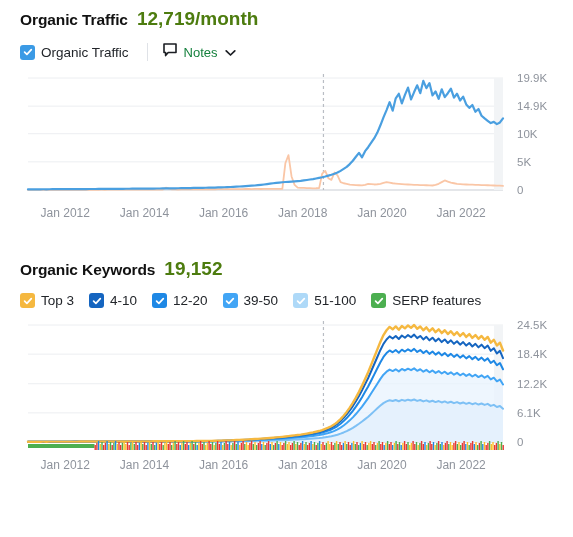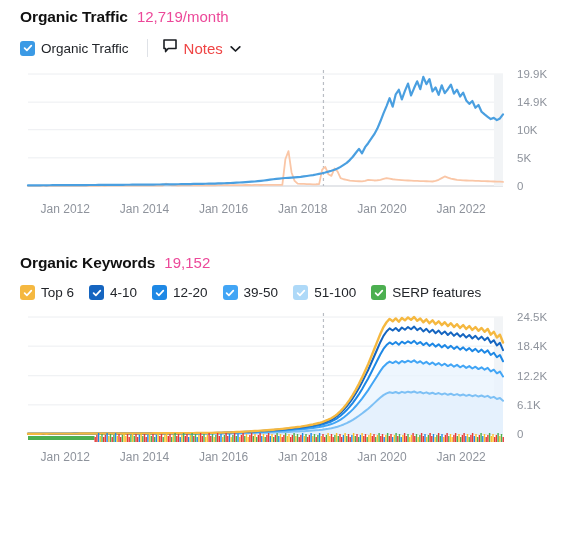--- a/index.html
+++ b/index.html
@@ -6,30 +6,30 @@
   body{
     width:573px;height:537px;
     background:#ffffff;
     font-family:"Liberation Sans", sans-serif;
     color:#222222;
     overflow:hidden;
   }
   .panel{padding:0 0 0 20px;}
   .sect-head{display:flex;align-items:baseline;gap:9px;}
   .sect-title{font-size:15.5px;font-weight:bold;color:#111111;letter-spacing:-0.1px;}
-  .sect-value{font-size:15px;color:#ec4899;font-weight:normal;}
+  .sect-value{font-size:19px;color:#4d7c0f;font-weight:bold;}
   .legend{display:flex;align-items:center;gap:0px;margin-top:13px;flex-wrap:nowrap;}
   .leg-item{display:flex;align-items:center;gap:6px;margin-right:18px;cursor:pointer;}
   .leg-item.k{margin-right:15px;}
   .cbx{width:15px;height:15px;border-radius:3px;display:flex;align-items:center;justify-content:center;flex:0 0 auto;}
   .cbx svg{display:block;}
   .leg-lbl{font-size:13.5px;color:#22252a;white-space:nowrap;}
   .divider{width:1px;height:18px;background:#dfe2e7;margin:0 15px 0 0px;}
   .notes{display:flex;align-items:center;gap:7px;cursor:pointer;}
-  .notes-lbl{font-size:15px;color:#ef4444;}
+  .notes-lbl{font-size:13px;color:#15803d;}
   .chartwrap{position:relative;margin-top:11px;}
   svg.chart{display:block;}
   .ytick{font-size:11.5px;fill:#8e939c;font-family:"Liberation Sans", sans-serif;}
   .xaxis{display:flex;margin-top:2px;}
   .xtick{font-size:12px;color:#8e939c;white-space:nowrap;}
   .gap{height:36px;}
 </style>
 </head>
 <body>
 
@@ -99,21 +99,21 @@
     <span class="sect-value">19,152</span>
   </div>
 
   <div class="legend">
     <div class="leg-item k">
       <span class="cbx" style="background:#f5b840;">
         <svg width="10" height="10" viewBox="0 0 10 10">
             <path d="M1.6 5.1 L3.9 7.3 L8.3 2.6" stroke="#fff" stroke-width="1.7" fill="none" stroke-linecap="round" stroke-linejoin="round"></path>
           </svg>
       </span>
-      <span class="leg-lbl">Top 6</span>
+      <span class="leg-lbl">Top 3</span>
     </div>
     <div class="leg-item k">
       <span class="cbx" style="background:#1565c0;">
         <svg width="10" height="10" viewBox="0 0 10 10">
             <path d="M1.6 5.1 L3.9 7.3 L8.3 2.6" stroke="#fff" stroke-width="1.7" fill="none" stroke-linecap="round" stroke-linejoin="round"></path>
           </svg>
       </span>
       <span class="leg-lbl">4-10</span>
     </div>
     <div class="leg-item k">

